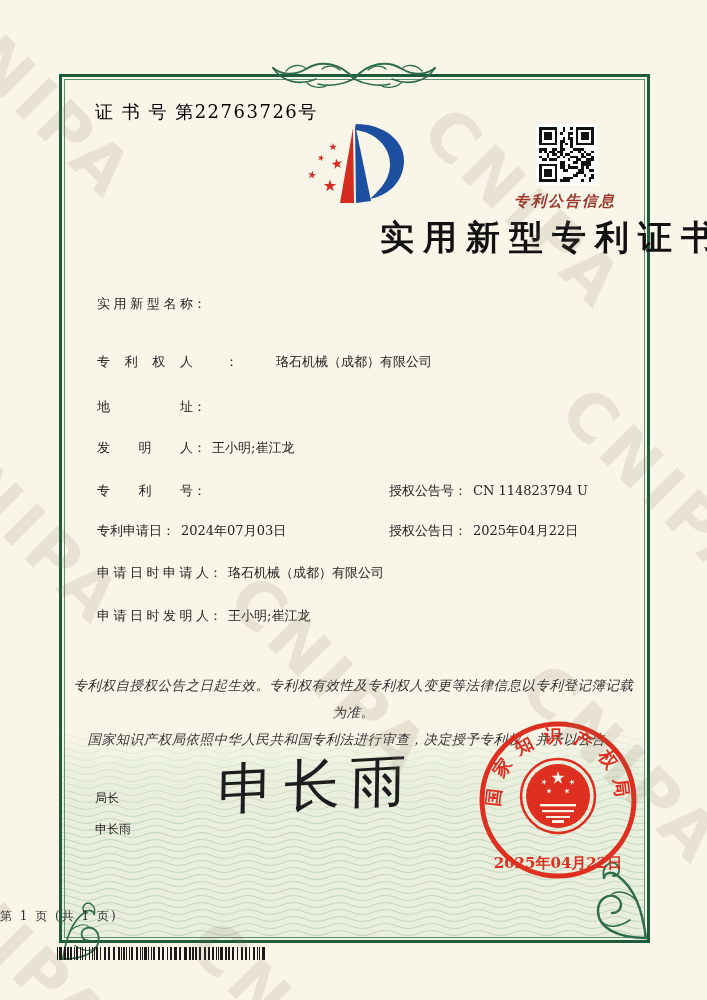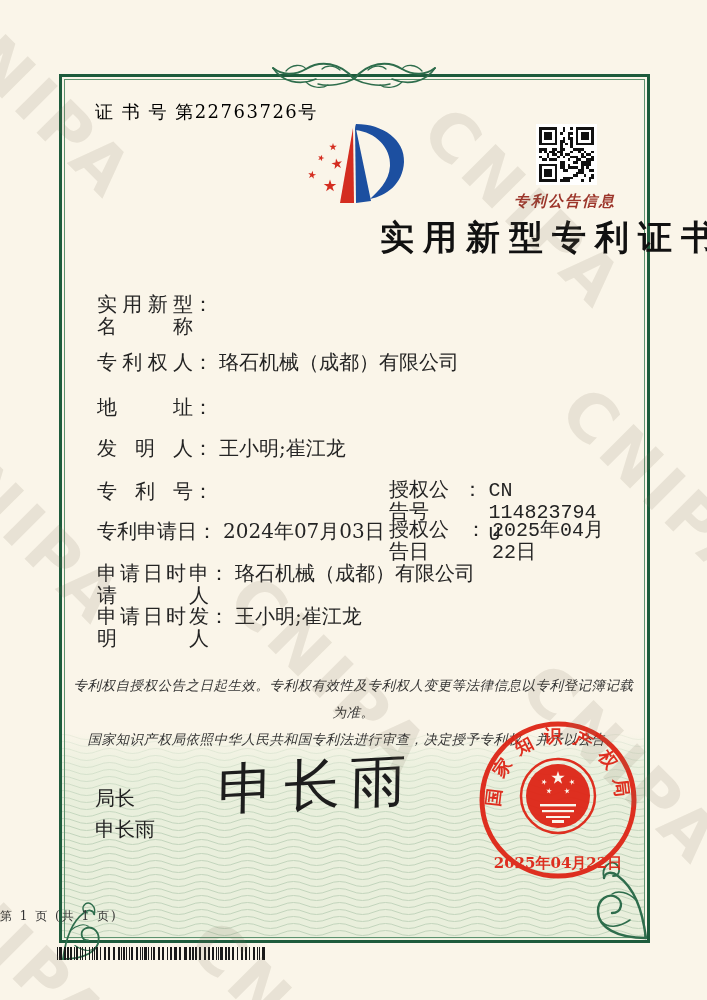--- a/index.html
+++ b/index.html
@@ -19,36 +19,36 @@
   .waves svg{position:absolute;left:0;top:0;}
   
   .certno{position:absolute;left:95px;top:100px;font-size:18px;letter-spacing:1.5px;color:#000000;z-index:5;}
   .logo{position:absolute;left:288px;top:108px;z-index:5;}
   .qr{position:absolute;left:536px;top:124px;z-index:5;background:#fff;padding:3px;}
   .qr-caption{position:absolute;left:505px;top:192px;width:120px;text-align:center;
               font-size:15px;font-style:italic;font-weight:bold;letter-spacing:2px;color:#9c352a;z-index:5;}
   .title{position:absolute;left:0;top:215px;width:707px;text-align:right;font-size:34px;
          font-weight:bold;letter-spacing:9px;color:#111;z-index:5;padding-left:17px;}
   
-  .field{position:absolute;left:97px;width:515px;font-size:20px;line-height:22px;
+  .field{position:absolute;left:97px;width:515px;font-size:13px;line-height:22px;
          color:#242424;z-index:5;display:flex;}
   .jl{display:inline-block;text-align:justify;text-align-last:justify;flex:0 0 auto;}
   .w95{width:96px;}
   .w112{width:112px;}
   .colon{flex:0 0 auto;margin-right:6px;}
   .fval{flex:1 1 auto;}
   .twocol{display:flex;}
   .colL{display:flex;width:292px;flex:0 0 auto;}
-  .colR{display:flex;flex:1 1 auto;font-family:Liberation Mono, monospace;}
+  .colR{display:flex;flex:1 1 auto;}
   
   .statement{position:absolute;left:70px;top:672px;width:567px;text-align:center;
              font-size:13.5px;font-style:italic;line-height:27px;letter-spacing:.5px;color:#333;z-index:5;}
   
   .signer{position:absolute;left:95px;top:783px;font-family:"DejaVu Sans","Liberation Sans",sans-serif;
-          font-size:20px;line-height:31px;color:#222;z-index:5;}
+          font-size:12px;line-height:31px;color:#222;z-index:5;}
   .signature{position:absolute;left:218px;top:748px;font-size:56px;letter-spacing:10px;color:#1d1d1d;
              transform:rotate(-3deg) skewX(-4deg);font-family:"DejaVu Serif",serif;z-index:5;white-space:nowrap;}
   
   .seal{position:absolute;left:468px;top:712px;z-index:5;opacity:.95;}
   
   .pageno{position:absolute;left:0;top:908px;width:586px;text-align:left;font-size:12px;
           letter-spacing:2px;color:#333;z-index:5;}
   .barcode{position:absolute;left:57px;top:947px;z-index:5;}
   
   .orn{position:absolute;z-index:4;}
@@ -282,21 +282,21 @@
     </svg>
   <div class="qr-caption">专利公告信息</div>
 
   <div class="title">实用新型专利证书</div>
 
   <div class="field" style="top:293px;">
     <span class="jl w95">实用新型名称</span>
       <span class="colon">：</span>
   </div>
 
-  <div class="field" style="top:351px;">
+  <div class="field" style="top:351px;gap:32px;">
     <span class="jl w95">专利权人</span>
       <span class="colon">：</span>
     <span class="fval">珞石机械（成都）有限公司</span>
   </div>
 
   <div class="field" style="top:396px;">
     <span class="jl w95">地址</span>
       <span class="colon">：</span>
   </div>
 

